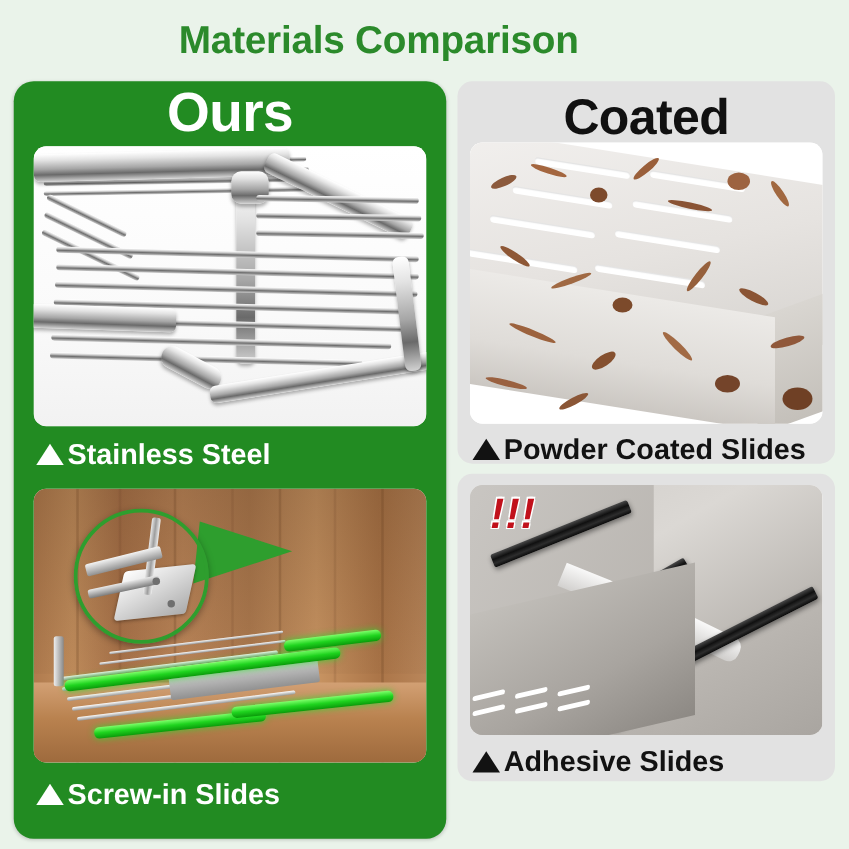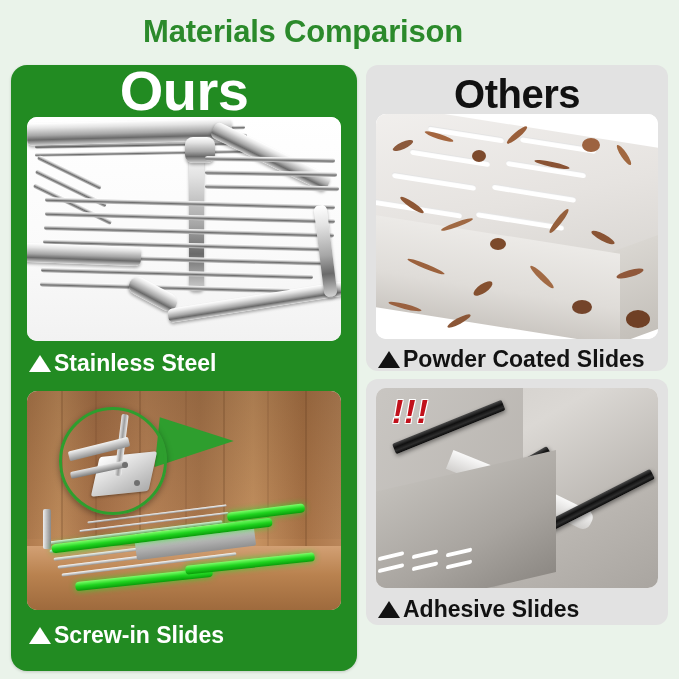--- a/index.html
+++ b/index.html
@@ -58,21 +58,21 @@
     border-radius: 12px;
   }
 
   
   .head-ours {
     position: absolute;
     left: 11px;
     top: 68px;
     width: 346px;
     text-align: center;
-    font-size: 56px;
+    font-size: 44px;
     font-weight: bold;
     color: #ffffff;
     line-height: 46px;
     letter-spacing: -0.5px;
   }
 
   .head-others {
     position: absolute;
     left: 366px;
     top: 72px;
@@ -268,21 +268,21 @@
 </head>
 <body>
 
 <div class="page-title">Materials Comparison</div>
 
 <div class="panel-ours"></div>
 <div class="panel-others-top"></div>
 <div class="panel-others-bottom"></div>
 
 <div class="head-ours">Ours</div>
-<div class="head-others">Others</div>
+<div class="head-others">Coated</div>
 
 <div class="img-frame" id="img-ours-top">
   <div class="rack-scene">
 
     <div class="wire" style="left:8px;  top:10px; width:210px; height:4px; transform:rotate(-1deg);"></div>
     <div class="wire" style="left:8px;  top:18px; width:212px; height:4px; transform:rotate(-1deg);"></div>
     <div class="wire" style="left:8px;  top:26px; width:214px; height:4px; transform:rotate(-1deg);"></div>
     <div class="wire" style="left:8px;  top:34px; width:216px; height:4px; transform:rotate(-1deg);"></div>
 
     <div class="thickbar" style="left:0px; top:4px; width:205px; height:22px; transform:rotate(-1.5deg);"></div>

